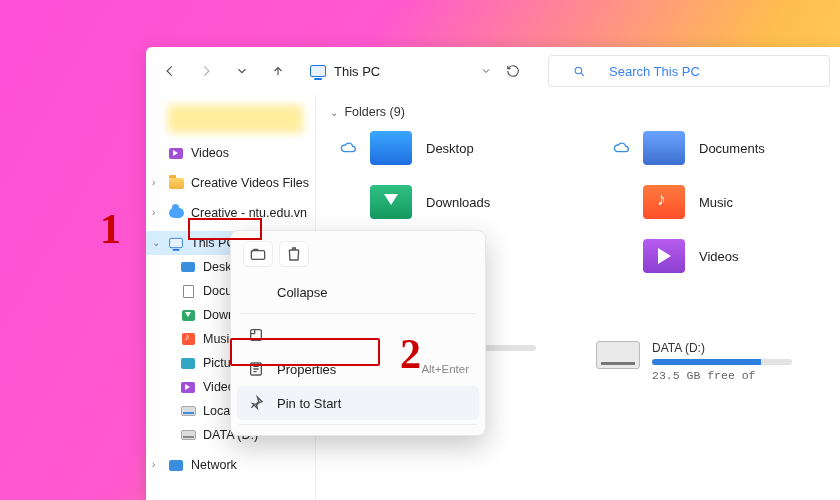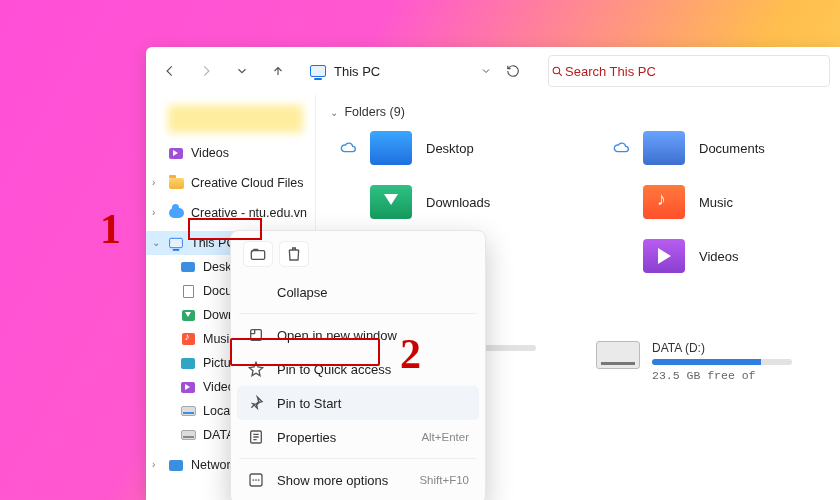--- a/index.html
+++ b/index.html
@@ -15,21 +15,21 @@
   }
   
   .toolbar { display:flex; align-items:center; height:48px; padding:0 10px; gap:8px; }
   .nav-btn { width:28px; height:28px; display:flex; align-items:center; justify-content:center; color:#555; border-radius:4px; }
   .nav-btn svg { width:14px; height:14px; }
   .addr { flex:0 0 auto; display:flex; align-items:center; gap:8px; height:32px; padding:0 10px; min-width:230px; }
   .pc-glyph { width:16px; height:12px; border:1.5px solid #1a73e8; border-radius:2px; position:relative; background:#e8f1ff; }
   .pc-glyph::after { content:""; position:absolute; left:3px; right:3px; bottom:-4px; height:2px; background:#1a73e8; border-radius:1px; }
   .addr-text { font-size:13px; color:#222; }
   .addr-right { margin-left:auto; display:flex; align-items:center; gap:14px; color:#555; }
-  .search { flex:1; margin-left:10px; height:32px; border:1px solid #e4e4e4; border-radius:4px; display:flex; align-items:center; padding:0 2px; gap:1px; color:#b91c1c; font-size:13px; }
+  .search { flex:1; margin-left:10px; height:32px; border:1px solid #e4e4e4; border-radius:4px; display:flex; align-items:center; padding:0 24px; gap:23px; color:#3b82f6; font-size:13px; }
   
   .body { display:flex; height:calc(100% - 48px); }
   .sidebar { width:170px; border-right:1px solid #eee; padding:6px 0; font-size:12.5px; color:#222; overflow:hidden; }
   .blur { margin:4px 12px 8px 22px; height:28px; background:linear-gradient(180deg,#ffe985 0,#ffe985 100%); filter:blur(4px); border-radius:3px; opacity:.8;}
   .srow { display:flex; align-items:center; height:24px; padding-left:22px; gap:7px; position:relative; }
   .srow .chev { position:absolute; left:6px; top:6px; color:#777; font-size:10px; }
   .srow.sel { background:#d6ecff; }
   .srow .lbl { white-space:nowrap; }
   .ico { width:16px; height:14px; flex:0 0 16px; display:flex; align-items:center; justify-content:center; }
   .ico-folder { background:linear-gradient(180deg,#ffd36b,#f3b23a); border-radius:2px; height:11px; width:15px; position:relative;}
@@ -152,21 +152,21 @@
             <span class="ico">
               <span class="ico-vid"></span>
             </span>
             <span class="lbl">Videos</span>
           </div>
         <div class="srow" style="margin-top:6px">
             <span class="chev">›</span>
             <span class="ico">
               <span class="ico-folder"></span>
             </span>
-            <span class="lbl">Creative Cloud Files</span>
+            <span class="lbl">Creative Videos Files</span>
           </div>
         <div class="srow" style="margin-top:6px">
             <span class="chev">›</span>
             <span class="ico">
               <span class="ico-cloud"></span>
             </span>
             <span class="lbl">Creative - ntu.edu.vn</span>
           </div>
         <div class="srow sel" style="margin-top:6px">
             <span class="chev">⌄</span>
@@ -315,60 +315,39 @@
     <span>Collapse</span>
   </div>
   <div class="csep"></div>
   <div class="crow">
     <span class="cicon">
         <svg width="16" height="16" viewBox="0 0 24 24">
           <rect x="4" y="4" width="16" height="16" rx="2" fill="none" stroke="currentColor" stroke-width="2"></rect>
           <path d="M10 4v6m-6 0h6" stroke="currentColor" stroke-width="2"></path>
         </svg>
       </span>
-    <span>Open in new window</span>
   </div>
   <div class="crow">
     <span class="cicon">
         <svg width="16" height="16" viewBox="0 0 24 24">
-          <path d="M12 2l2.9 6.9L22 10l-5.5 4.7L18 22l-6-3.7L6 22l1.5-7.3L2 10l7.1-1.1z" fill="none" stroke="currentColor" stroke-width="2"></path>
+          <rect x="4" y="3" width="16" height="18" rx="2" fill="none" stroke="currentColor" stroke-width="2"></rect>
+          <path d="M8 8h8M8 12h8M8 16h5" stroke="currentColor" stroke-width="2"></path>
         </svg>
       </span>
-    <span>Pin to Quick access</span>
+    <span>Properties</span>
+    <span class="sc">Alt+Enter</span>
   </div>
   <div class="crow hl">
     <span class="cicon">
         <svg width="16" height="16" viewBox="0 0 24 24">
           <path d="M14 3l7 7-4 1-4 4 1 5-7-7 5 1 4-4z" fill="none" stroke="currentColor" stroke-width="2"></path>
           <path d="M5 19l4-4" stroke="currentColor" stroke-width="2"></path>
         </svg>
       </span>
     <span>Pin to Start</span>
   </div>
-  <div class="crow">
-    <span class="cicon">
-        <svg width="16" height="16" viewBox="0 0 24 24">
-          <rect x="4" y="3" width="16" height="18" rx="2" fill="none" stroke="currentColor" stroke-width="2"></rect>
-          <path d="M8 8h8M8 12h8M8 16h5" stroke="currentColor" stroke-width="2"></path>
-        </svg>
-      </span>
-    <span>Properties</span>
-    <span class="sc">Alt+Enter</span>
-  </div>
   <div class="csep"></div>
-  <div class="crow">
-    <span class="cicon">
-        <svg width="16" height="16" viewBox="0 0 24 24">
-          <rect x="3" y="3" width="18" height="18" rx="3" fill="none" stroke="currentColor" stroke-width="2"></rect>
-          <circle cx="8" cy="12" r="1.3" fill="currentColor"></circle>
-          <circle cx="12" cy="12" r="1.3" fill="currentColor"></circle>
-          <circle cx="16" cy="12" r="1.3" fill="currentColor"></circle>
-        </svg>
-      </span>
-    <span>Show more options</span>
-    <span class="sc">Shift+F10</span>
-  </div>
 </div>
 
 <div class="ann1">1</div>
 <div class="box1"></div>
 <div class="ann2">2</div>
 <div class="box2"></div>
 
 </body></html>

